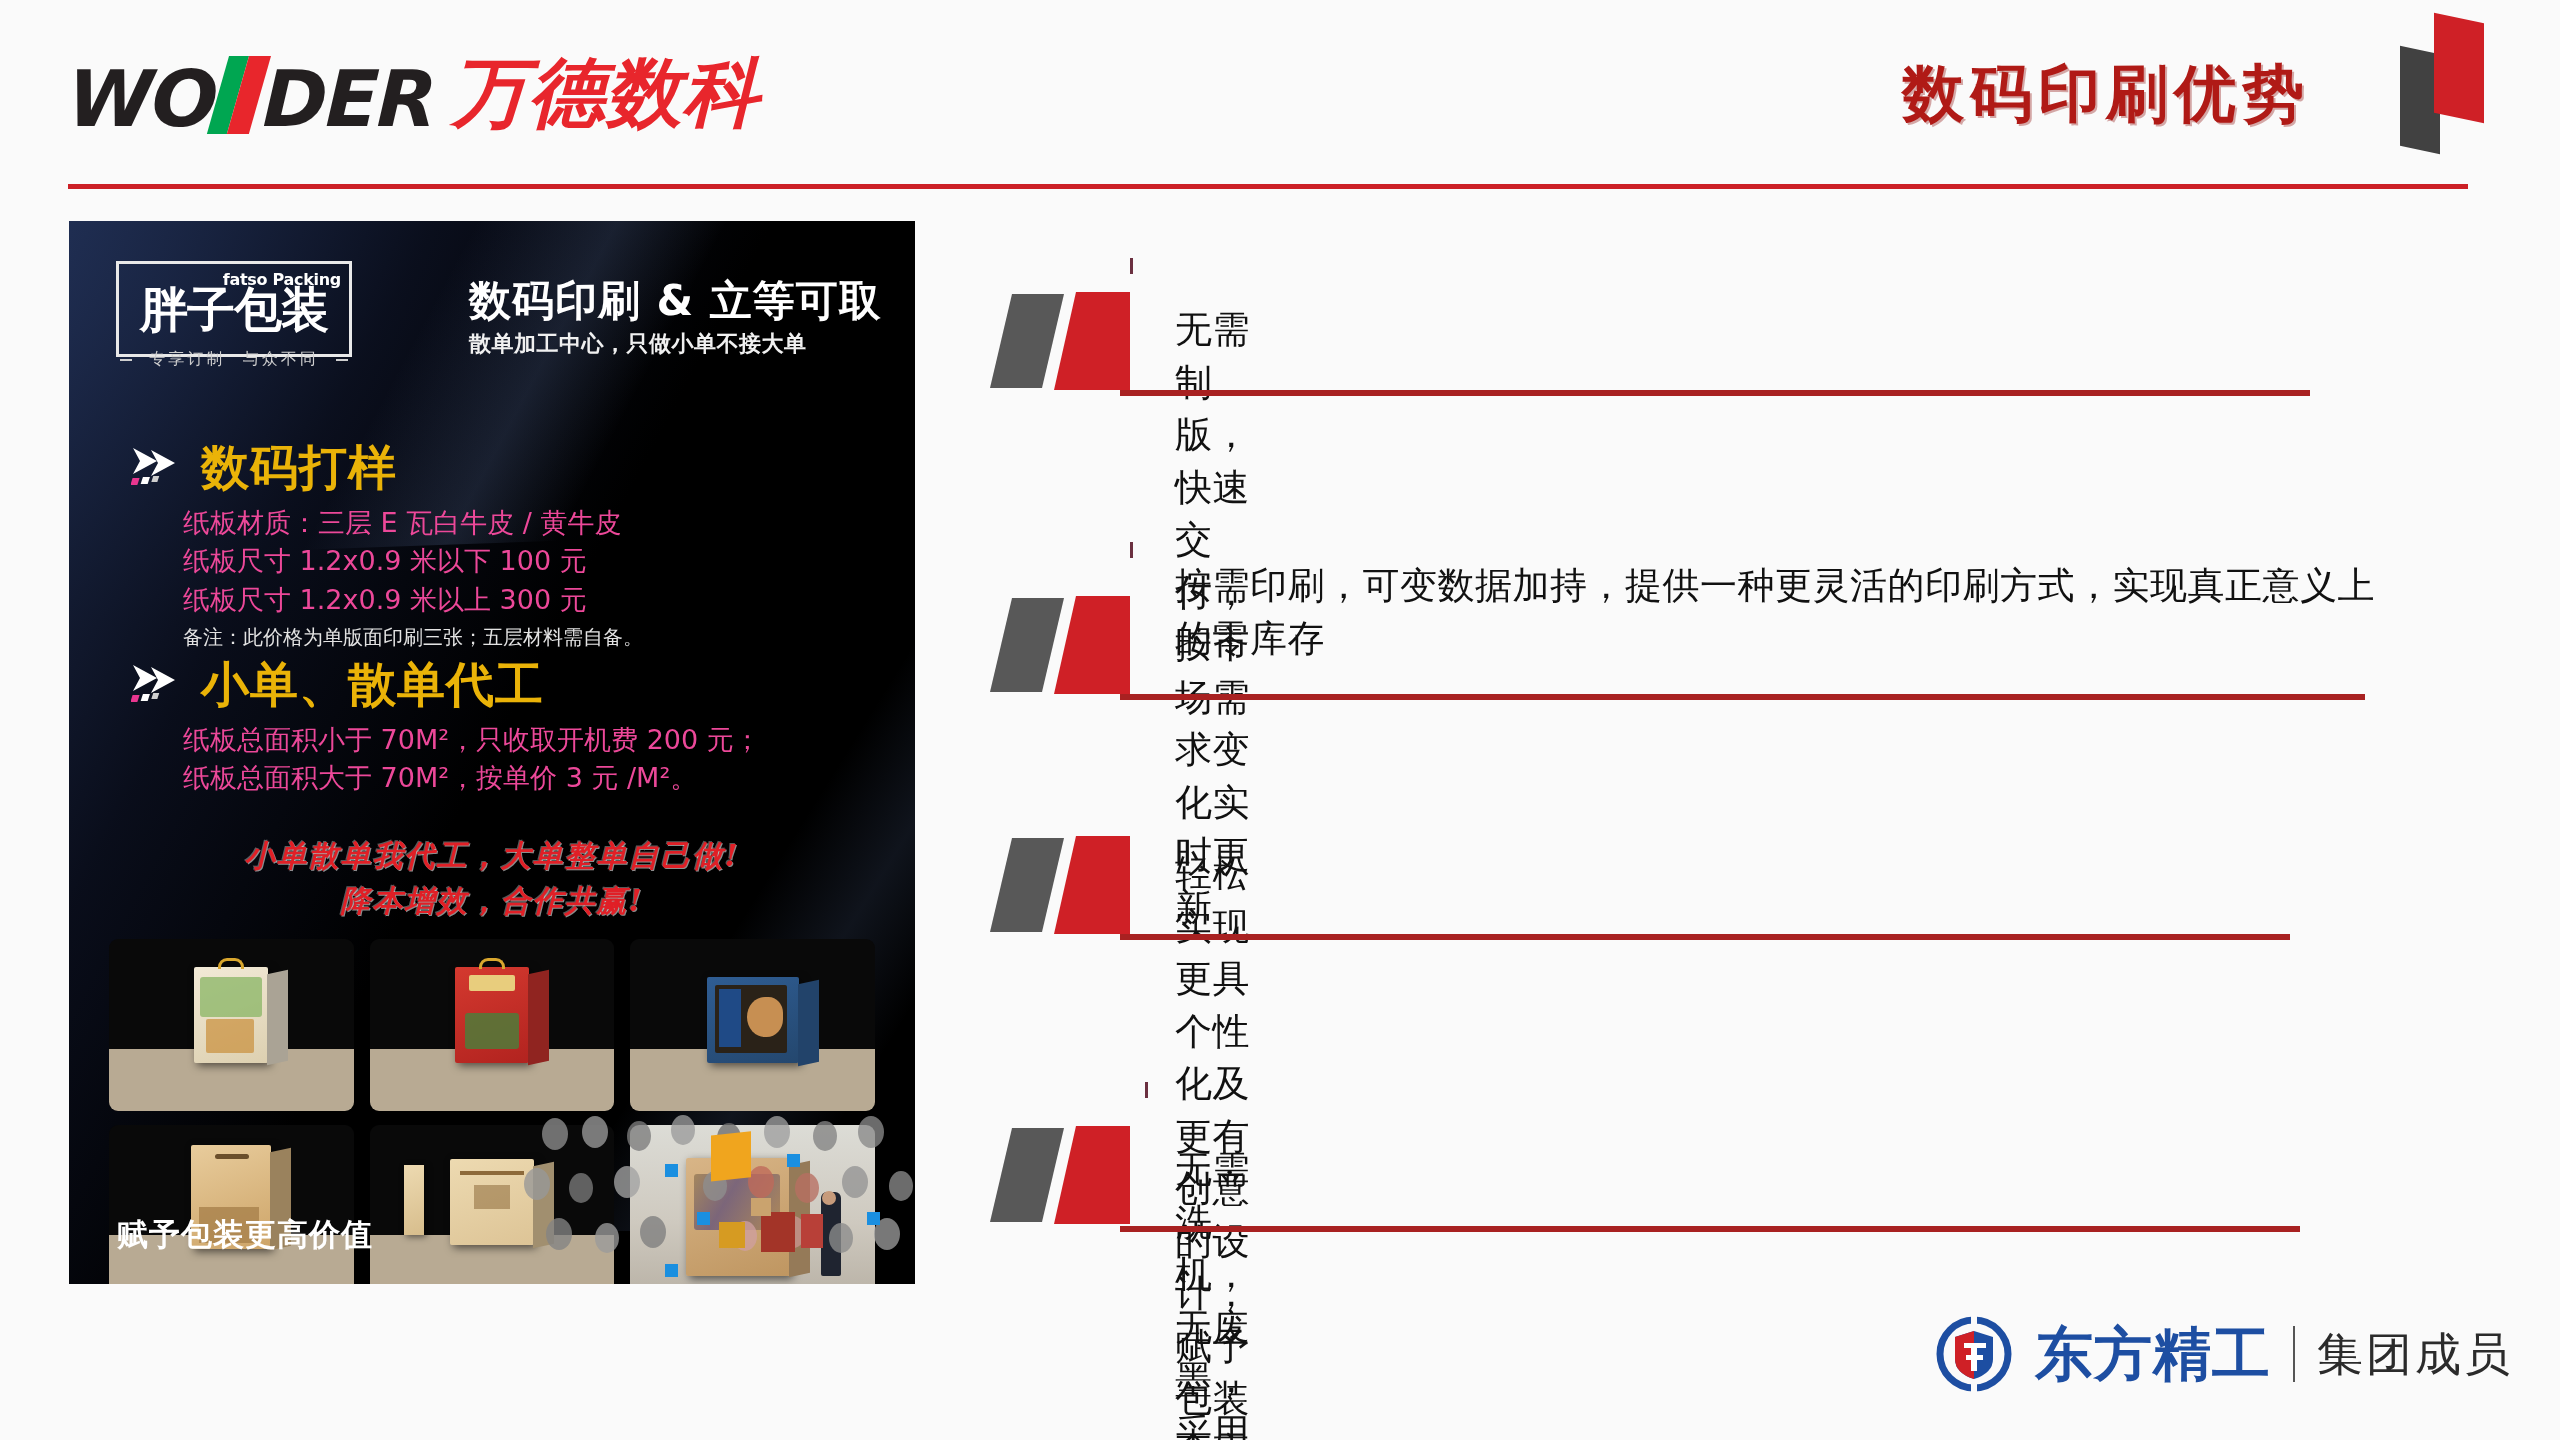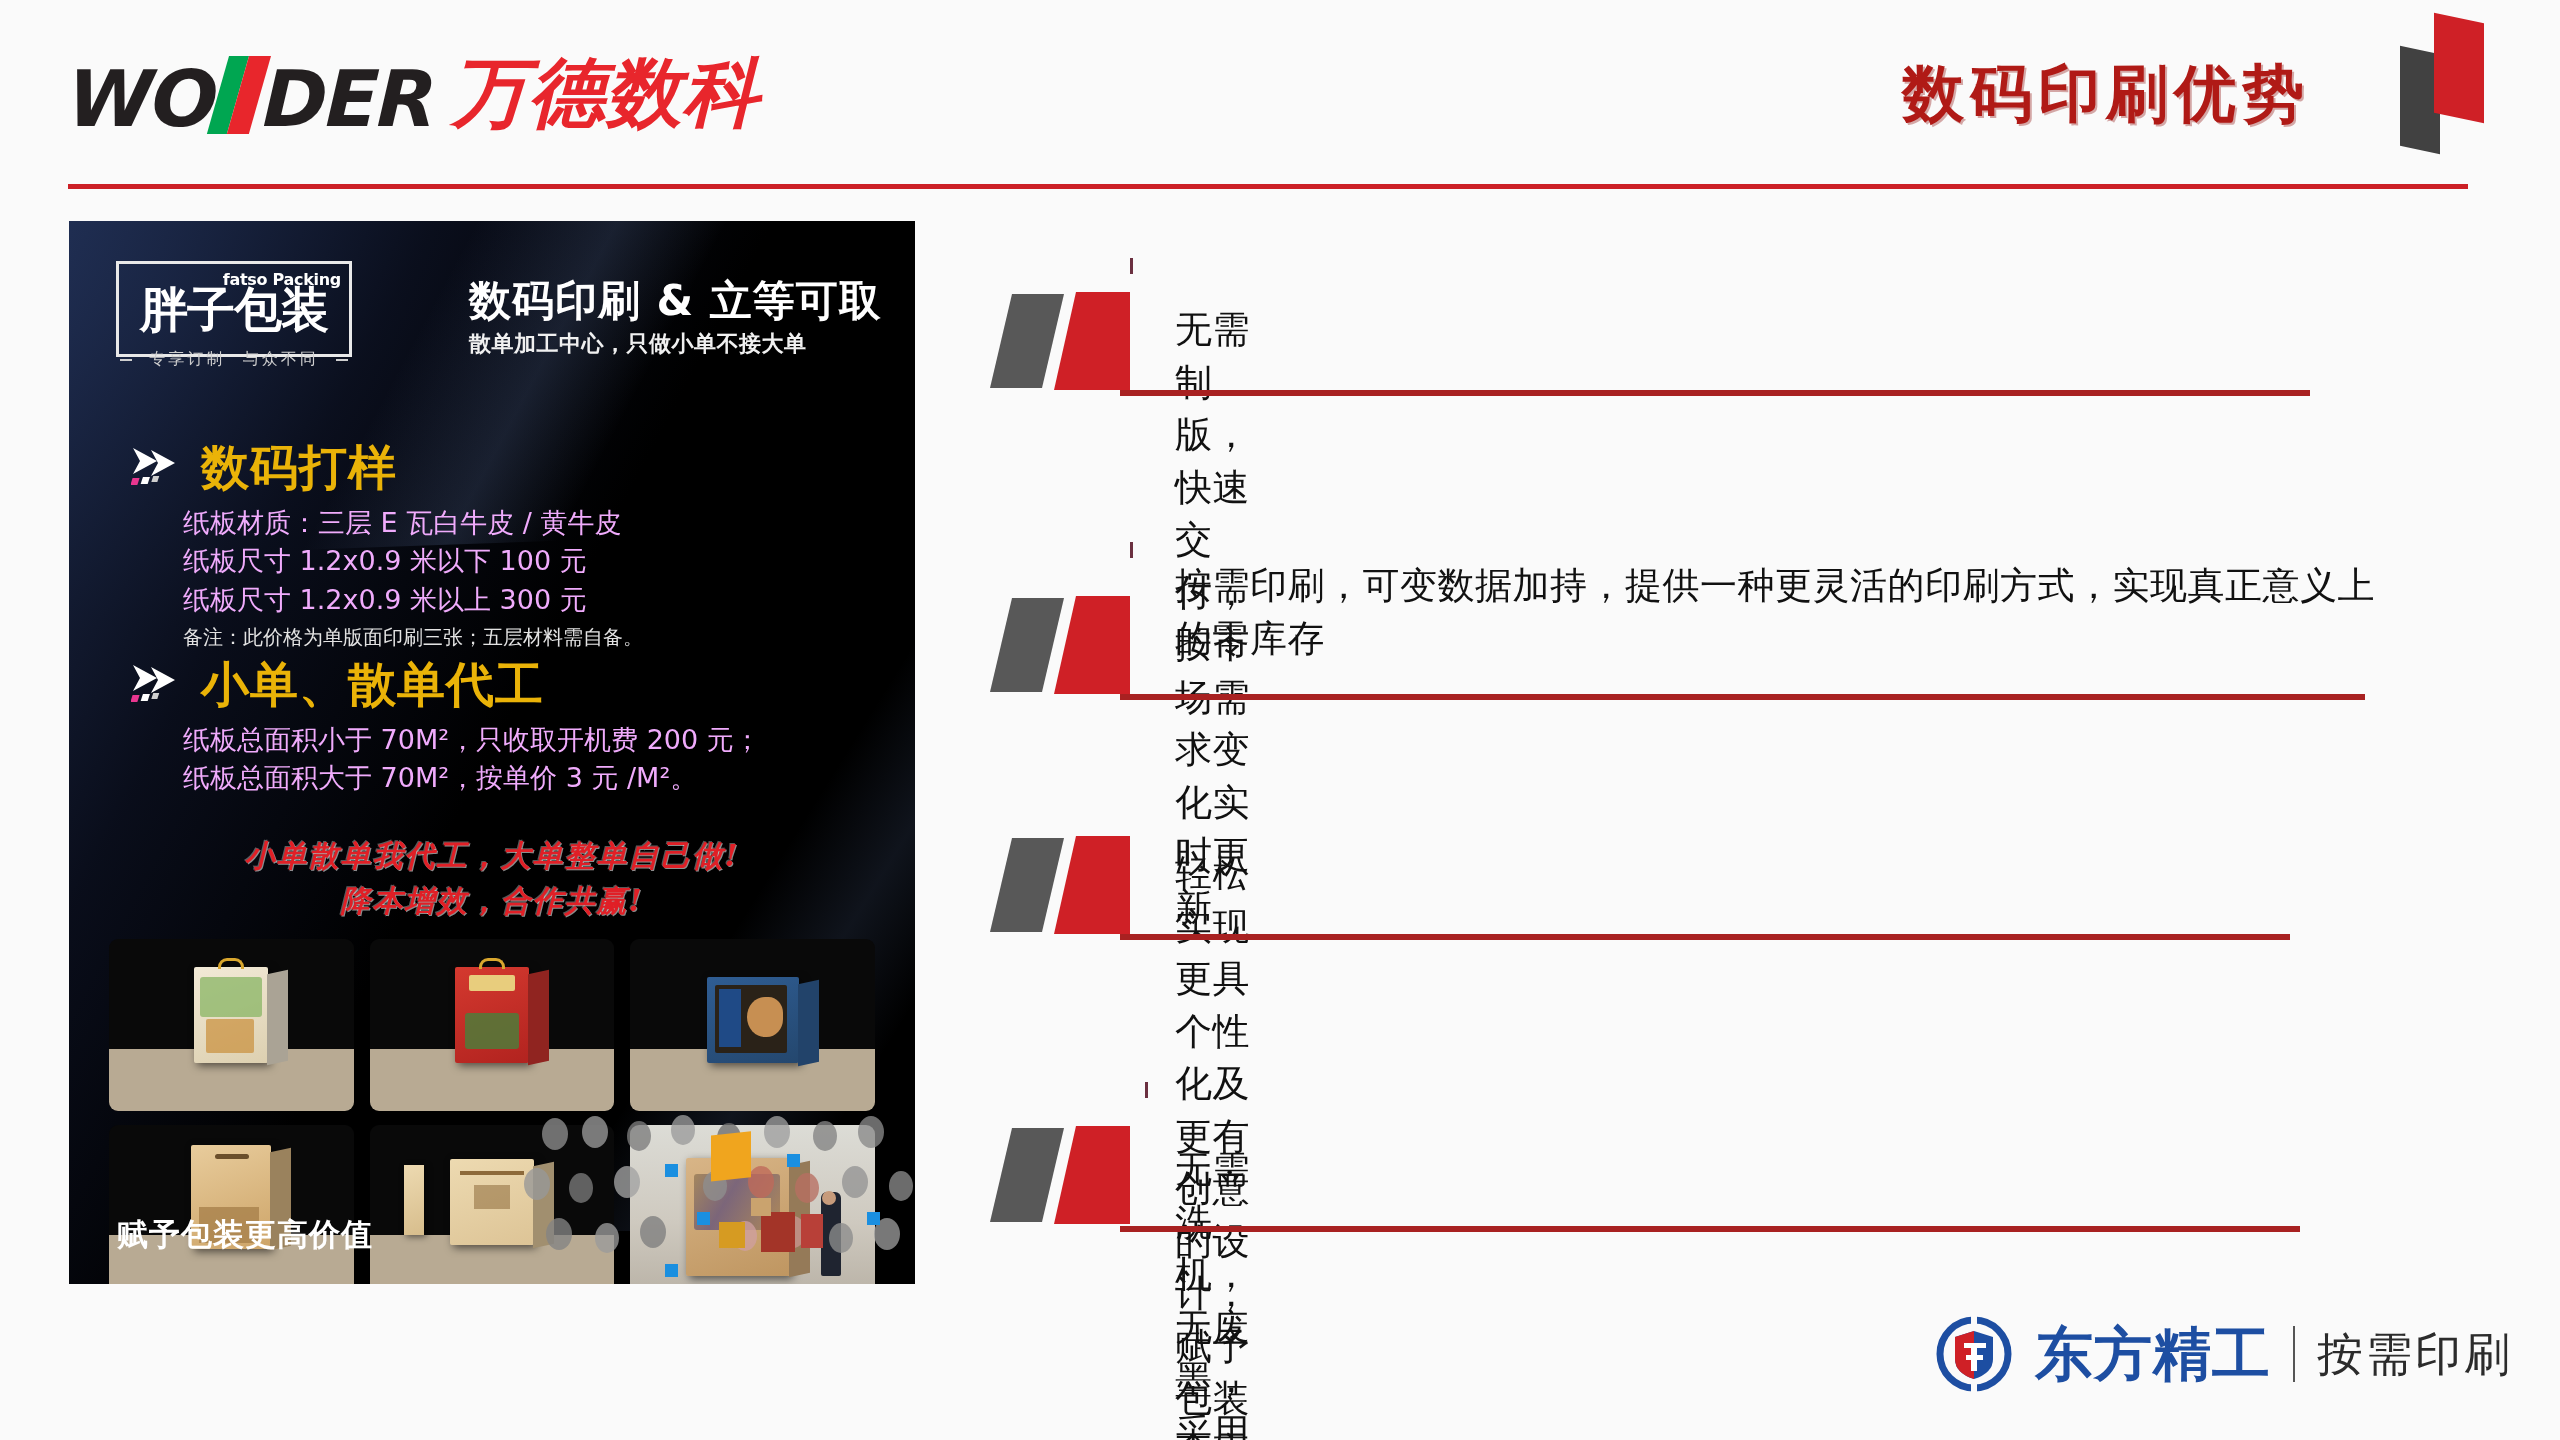--- a/index.html
+++ b/index.html
@@ -145,21 +145,21 @@
   .chev {
     position: relative; width: 54px; height: 44px; flex: 0 0 54px;
   }
   .chev svg { position: absolute; left: 0; top: 0; }
   .sec-title {
     color: #eab308; font-size: 48px; font-weight: 700; letter-spacing: 1px;
     white-space: nowrap;
   }
   .sec-lines { margin-left: 52px; margin-top: 4px; }
   .sec-lines .l {
-    color: #f0abfc; font-size: 27px; line-height: 1.42; white-space: nowrap;
+    color: #ec4899; font-size: 27px; line-height: 1.42; white-space: nowrap;
   }
   .sec-lines .note {
     color: #e3e3e3; font-size: 20px; line-height: 1.5; margin-top: 3px; white-space: nowrap;
   }
 
   .slogan {
     position: absolute; left: 0; right: 0; top: 612px;
     text-align: center;
     color: #e01f26; font-weight: 900;
     font-size: 30px; line-height: 1.5;
@@ -495,16 +495,16 @@
         <rect x="36" y="62" width="6" height="16" fill="#fafafa"></rect>
         <path d="M39 16 L58 22 L58 44 Q58 58 39 64 Q20 58 20 44 L20 22 Z" fill="#1d4ea2"></path>
         <path d="M39 16 L39 64 Q20 58 20 44 L20 22 Z" fill="#cf2026"></path>
         <rect x="29" y="28" width="22" height="5" fill="#ffffff"></rect>
         <rect x="36" y="28" width="6" height="28" fill="#ffffff"></rect>
         <rect x="31" y="40" width="17" height="5" fill="#ffffff"></rect>
       </svg>
     </span>
     <span class="dfjg-name">东方精工</span>
     <span class="dfjg-div"></span>
-    <span class="dfjg-member">按需印刷</span>
+    <span class="dfjg-member">集团成员</span>
   </div>
 
 </div>
 
 </body></html>

